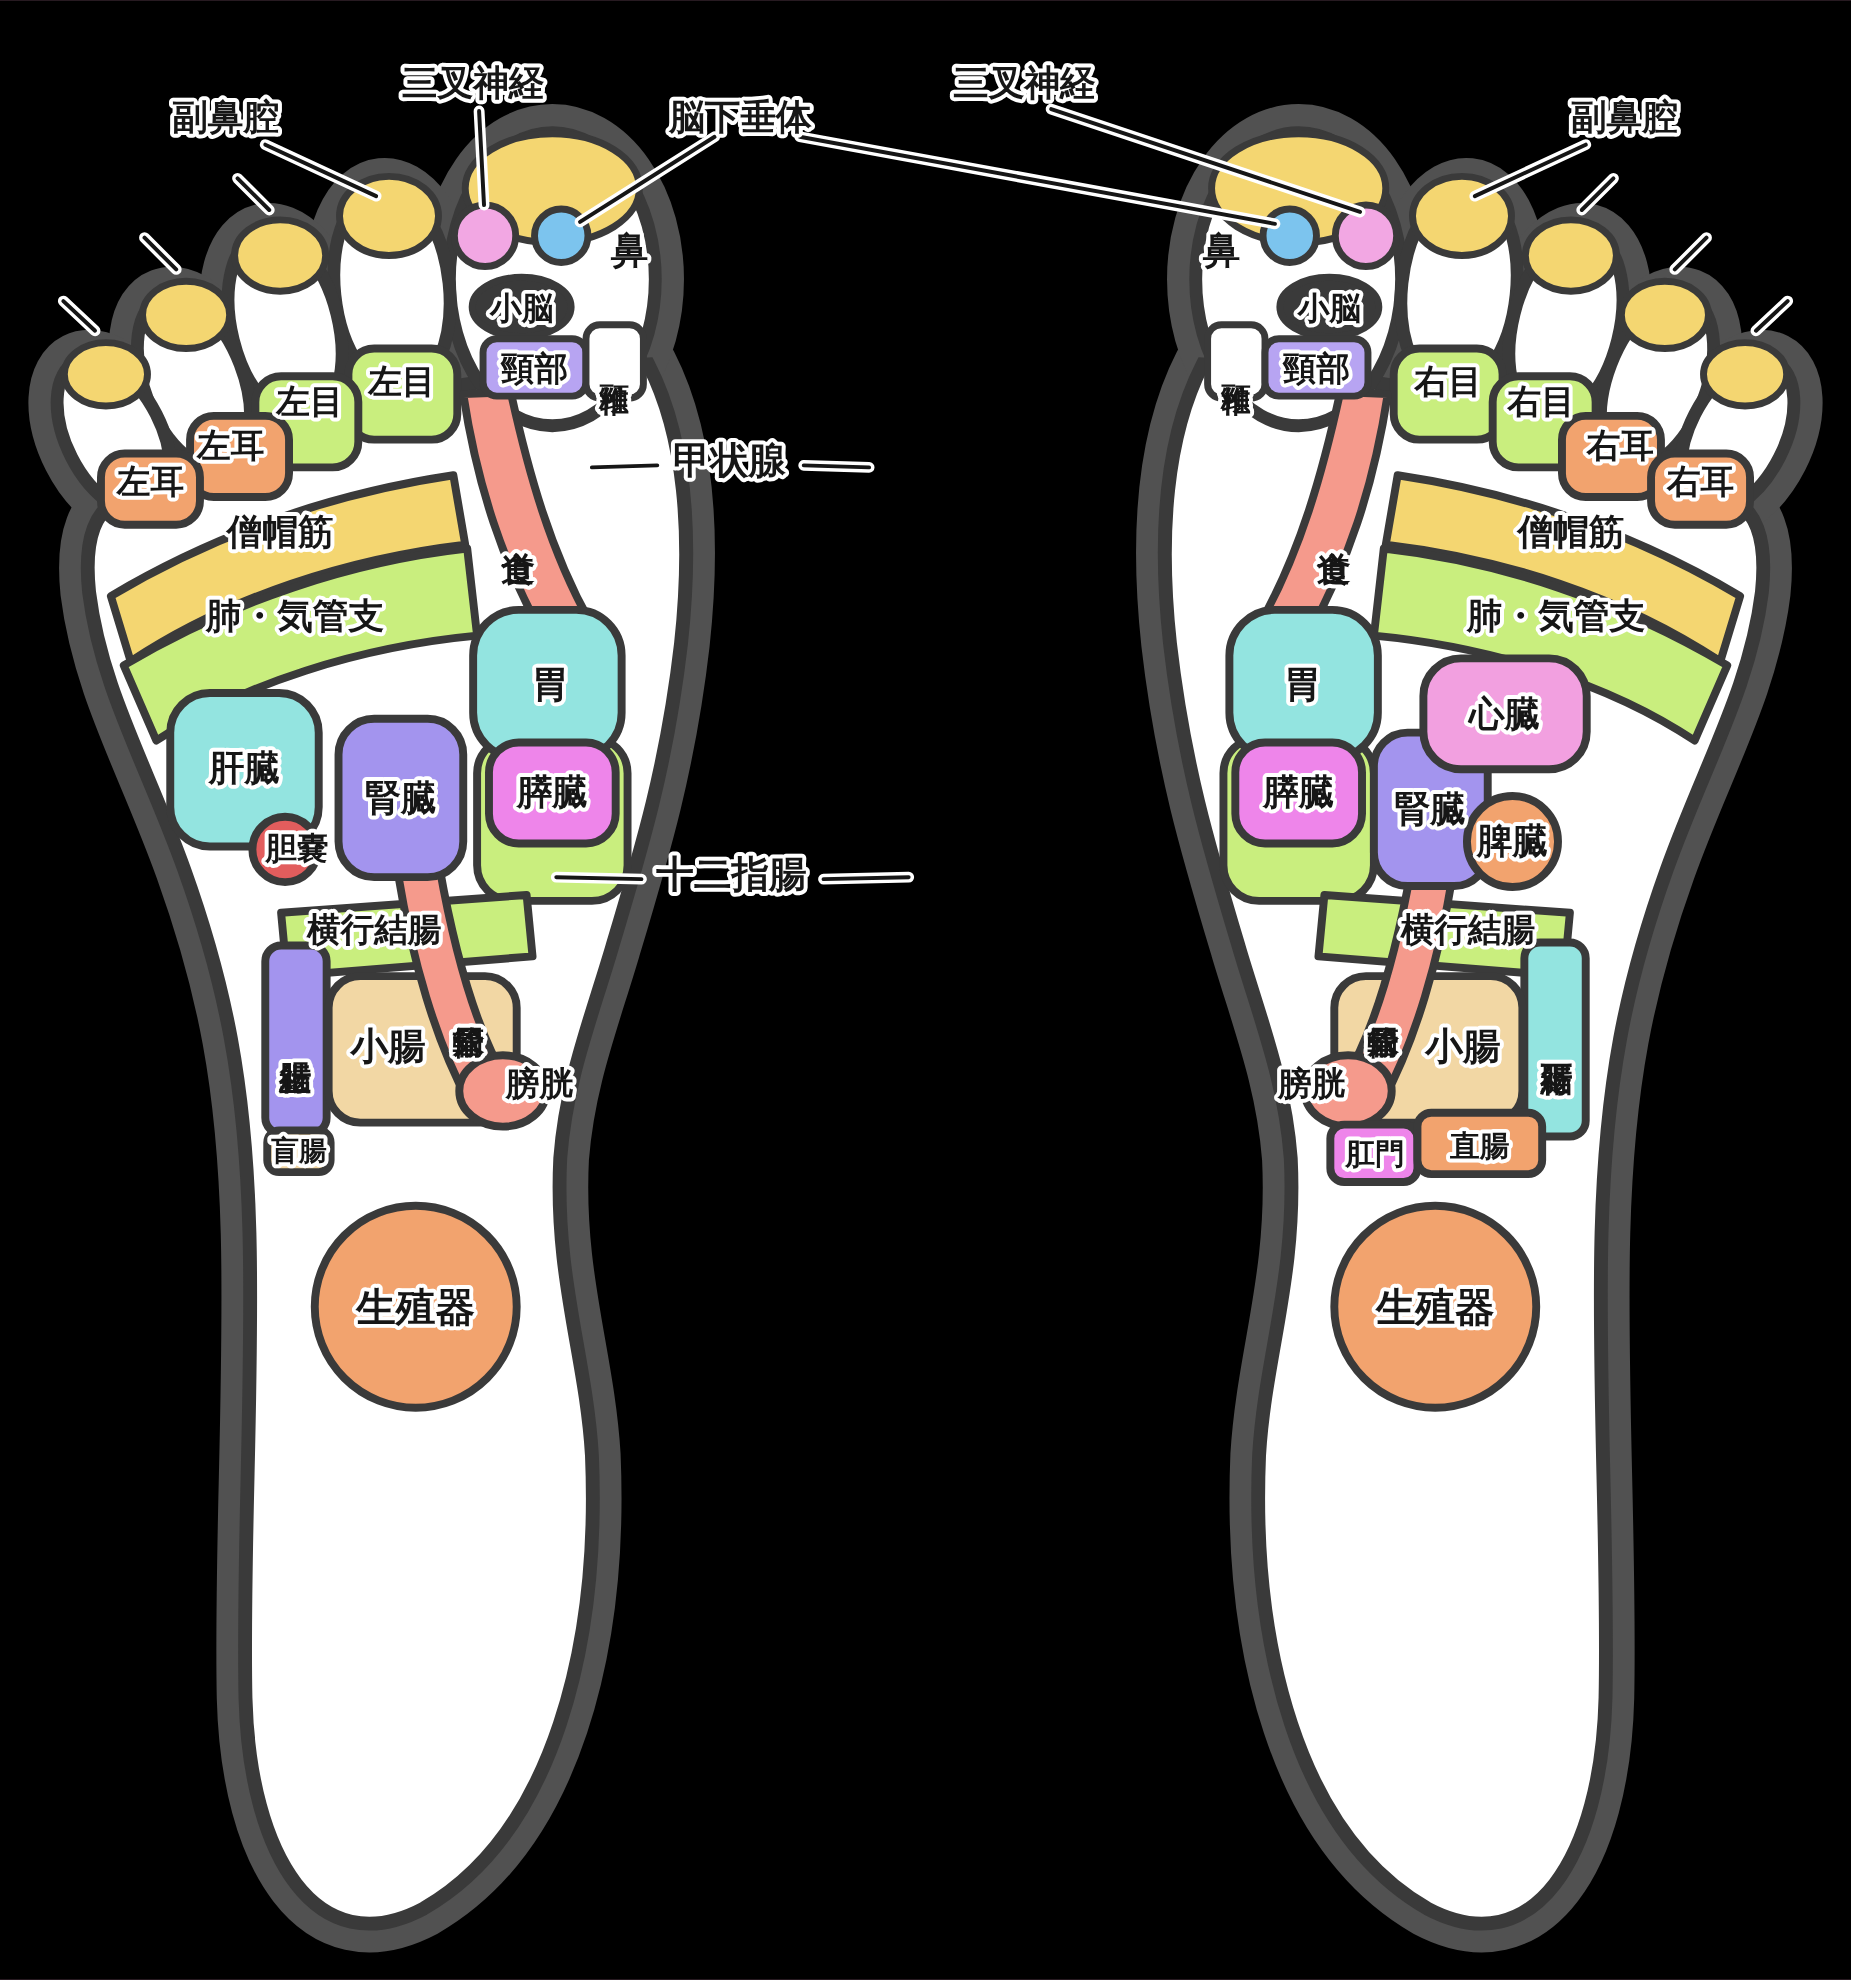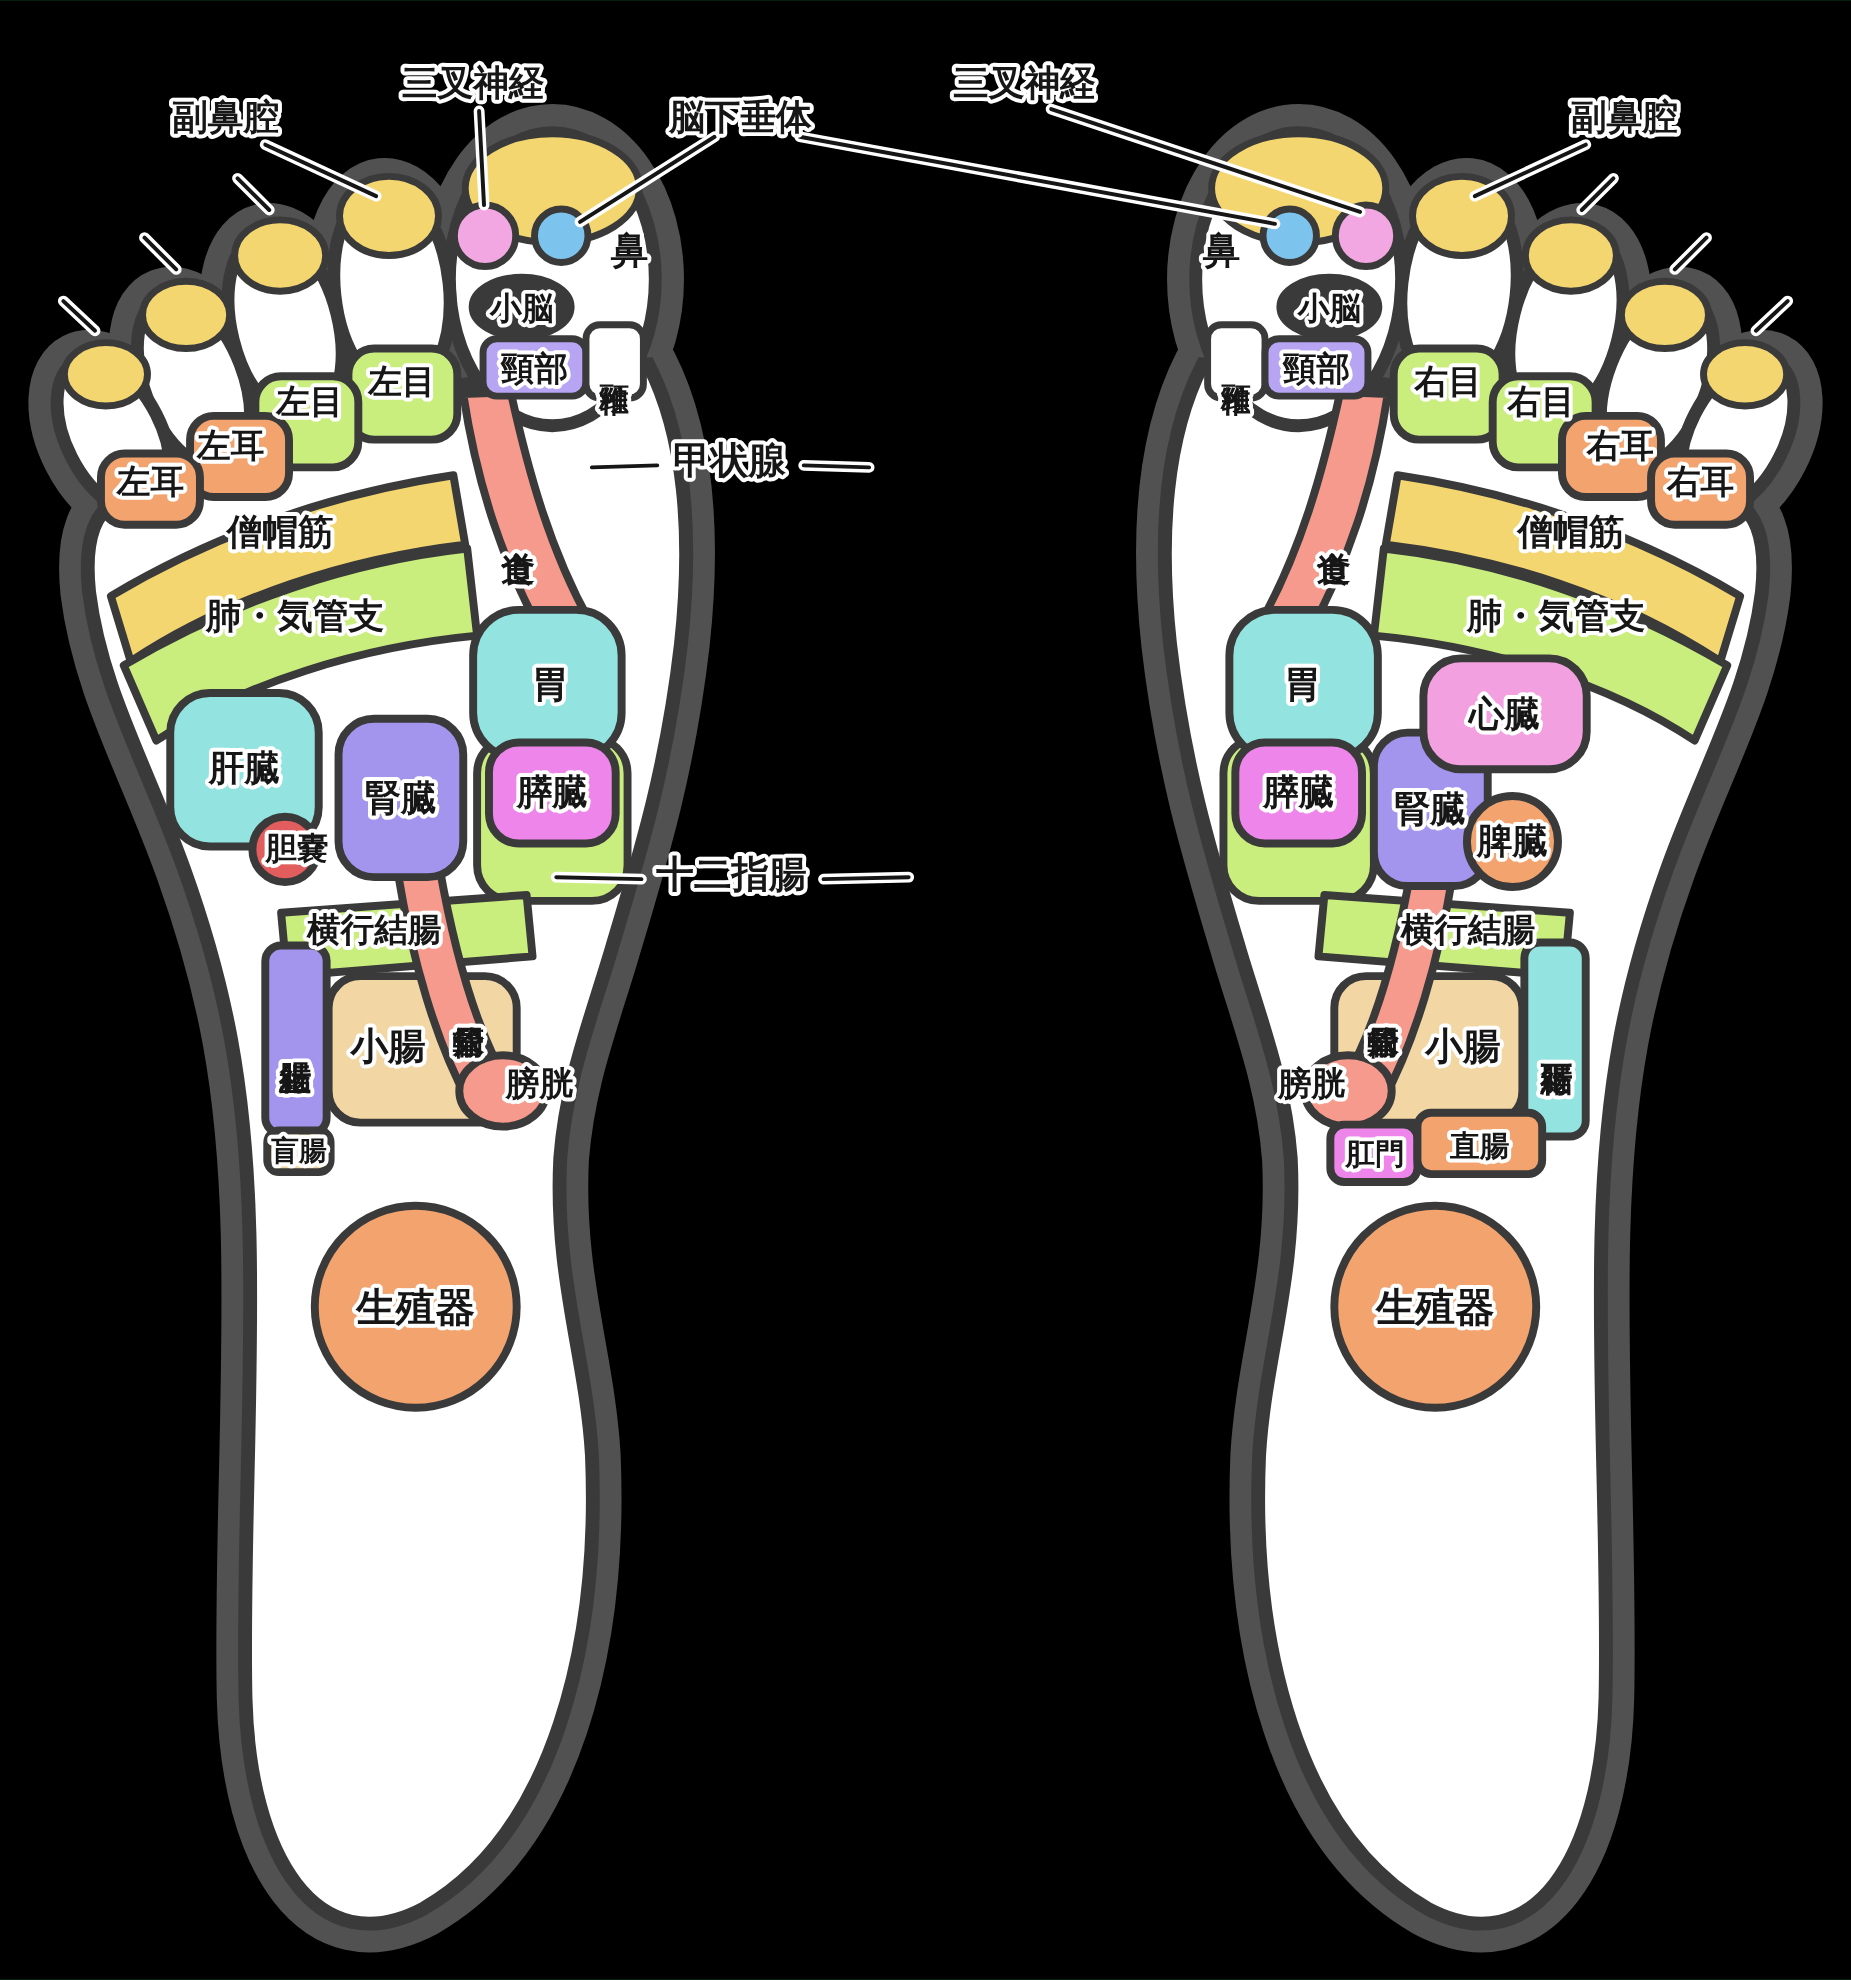--- a/index.html
+++ b/index.html
@@ -1,16 +1,16 @@
 <!DOCTYPE html>
 <html><head>
 <meta charset="utf-8">
 <style>
   html,body{margin:0;padding:0;background:#000;}
-  .stage{width:1851px;height:1980px;position:relative;background:#22c55e;overflow:hidden;}
+  .stage{width:1851px;height:1980px;position:relative;background:#f9a8d4;overflow:hidden;}
   svg{display:block;}
   .halo *{fill:#515151;stroke:#515151;stroke-width:58;stroke-linejoin:round;}
   .sole{stroke:#3a3a3a;stroke-width:14;}
   .toe{stroke:#3a3a3a;stroke-width:13;}
   .cap{stroke:#3a3a3a;stroke-width:7;}
   .zone{stroke:#3a3a3a;stroke-width:8;stroke-linejoin:round;}
   .zone-thin{stroke:#3a3a3a;stroke-width:7;stroke-linejoin:round;}
   text{font-family:"DejaVu Sans","Liberation Sans",sans-serif;font-weight:700;
        fill:#161616;stroke:#ffffff;stroke-width:8px;paint-order:stroke;
        stroke-linejoin:round;text-anchor:middle;}

